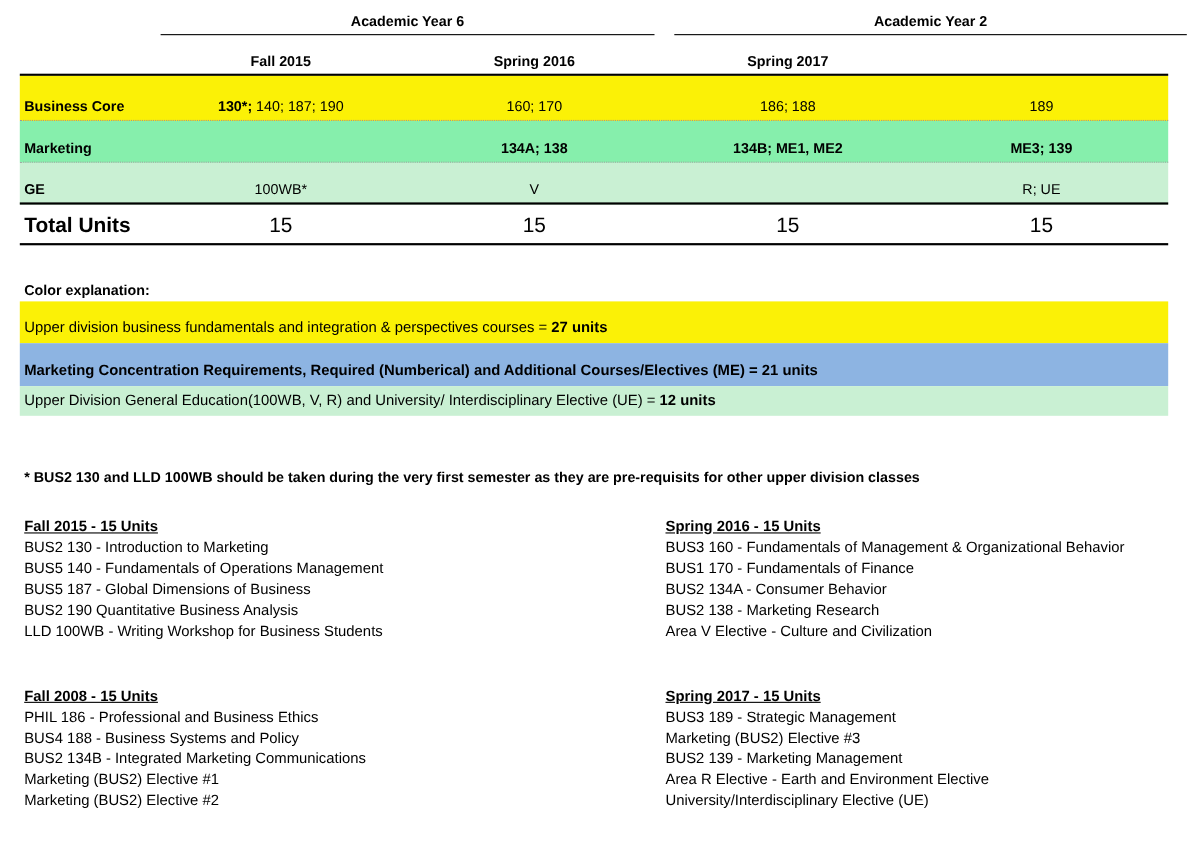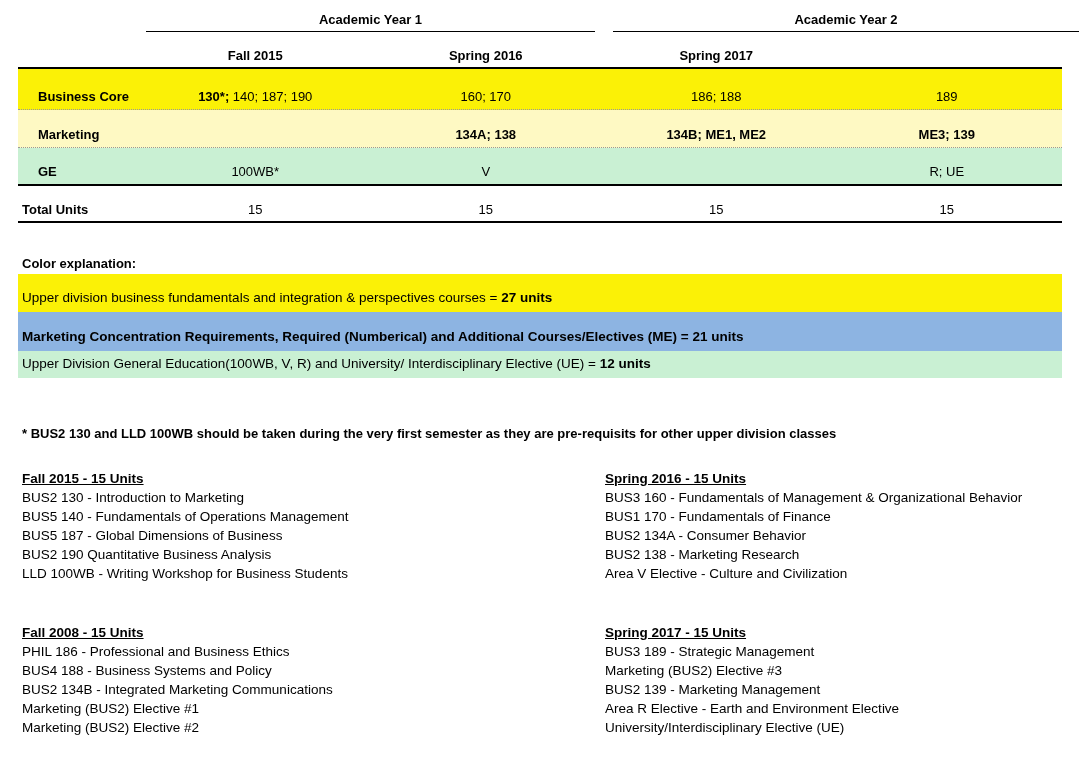--- a/index.html
+++ b/index.html
@@ -24,29 +24,29 @@
   .ay-2 { grid-column: 4 / span 2; margin: 0 -17px 0 12px; }
 
   .sem-row {
     font-size: 13px; font-weight: bold;
     height: 37px; align-items: end;
     border-bottom: 2.5px solid #000;
   }
   .sem-cell { text-align: center; padding-bottom: 4px; }
 
   .trow { align-items: end; font-size: 13px; }
-  .trow .label-cell { font-weight: bold; padding: 0 0 5px 20px; }
+  .trow .label-cell { font-weight: bold; padding: 0 0 5px 4px; }
   .trow .val-cell { text-align: center; padding-bottom: 5px; }
   .row-yellow { height: 41px; background: #FBF106; border-bottom: 1px dotted #999; }
-  .row-blue   { height: 38px; background: #fef9c3; border-bottom: 1px dotted #999; }
+  .row-blue   { height: 38px; background: #86efac; border-bottom: 1px dotted #999; }
   .row-green  { height: 38px; background: #C9F0D3; border-bottom: 2px solid #000; }
   .row-blue .val-cell { font-weight: bold; margin-top: 16px; }
 
   .total-row {
-    height: 37px; align-items: end; font-size: 13px;
+    height: 37px; align-items: end; font-size: 19px;
     border-bottom: 2px solid #000;
   }
   .total-row .label-cell { font-weight: bold; padding: 0 0 4px 4px; }
   .total-row .val-cell { text-align: center; padding-bottom: 4px; }
 
   
   .legend { margin-top: 33px; }
   .legend-heading { font-size: 13px; font-weight: bold; padding-left: 4px; }
   .legend-band {
     margin-top: 0; display: flex; align-items: flex-end;
@@ -70,21 +70,21 @@
   }
   .course { font-size: 13.5px; line-height: 19px; }
 </style>
 </head>
 <body>
 
 <div class="sheet">
 
   <div class="grid-row ay-row">
     <div class="ay-span ay-1">
-      <span>Academic Year 1</span>
+      <span>Academic Year 6</span>
     </div>
     <div class="ay-span ay-2">
       <span>Academic Year 2</span>
     </div>
   </div>
 
   <div class="grid-row sem-row">
     <div></div>
     <div class="sem-cell">Fall 2015</div>
     <div class="sem-cell">Spring 2016</div>

